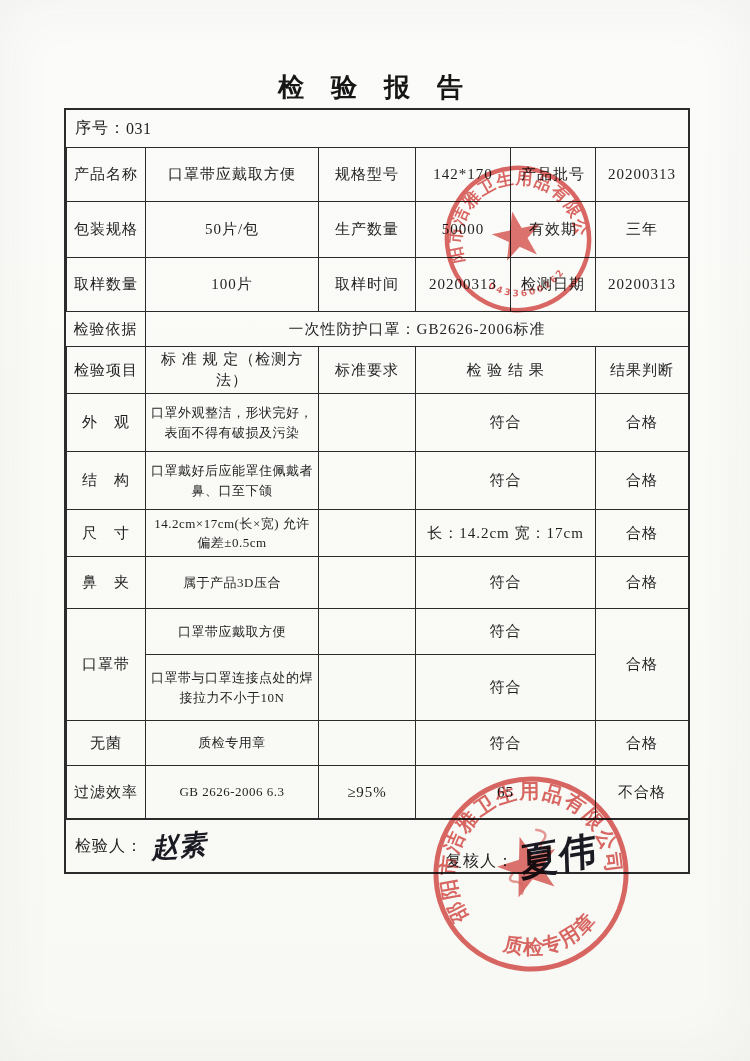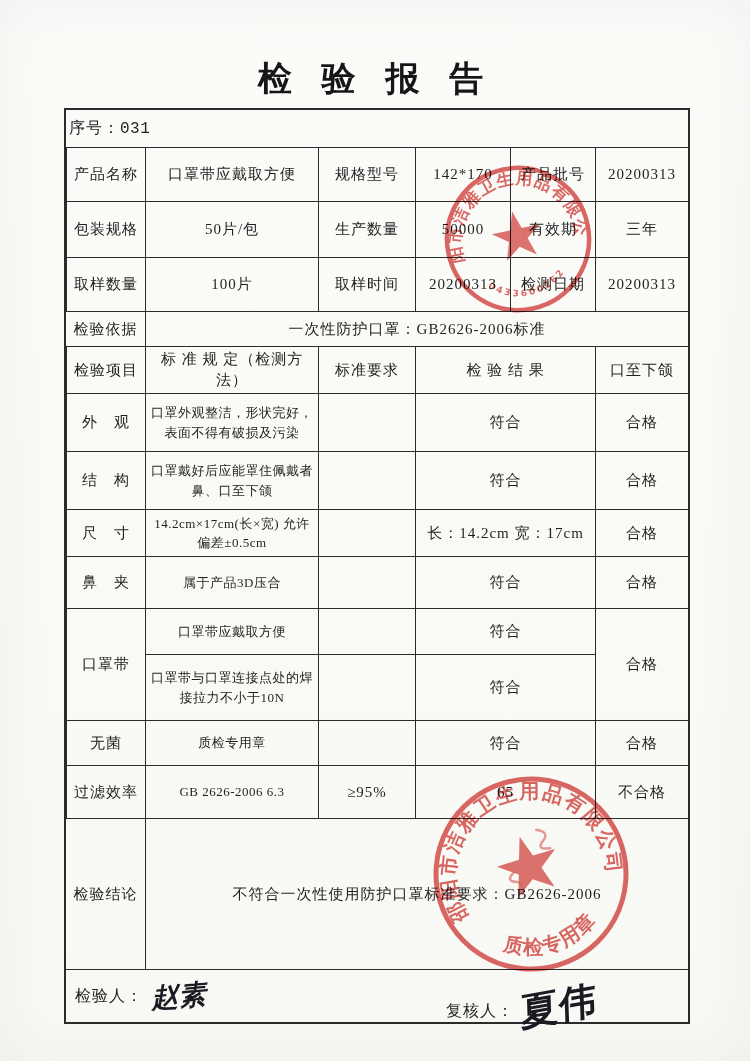--- a/index.html
+++ b/index.html
@@ -9,43 +9,43 @@
     font-family:"Liberation Serif","DejaVu Serif",serif;
     color:#1f1f1f;
     position:relative; overflow:hidden;
   }
   .sheet {
     position:absolute; inset:0;
     background:linear-gradient(180deg,#fbfbf9 0%,#f8f8f4 100%);
     box-shadow: inset 0 0 60px rgba(60,60,50,0.05);
   }
   .title {
-    position:absolute; top:56px; left:0; width:100%;
+    position:absolute; top:70px; left:0; width:100%;
     text-align:center; margin:0;
     font-family:"DejaVu Sans","Liberation Sans",sans-serif;
-    font-size:34px; font-weight:bold; letter-spacing:9px; color:#161616;
+    font-size:26px; font-weight:bold; letter-spacing:9px; color:#161616;
   }
   .doc-table {
     position:absolute; left:64px; top:108px; width:622px;
     border:2.5px solid #2b2b2b;
     background:transparent;
   }
   
   .lrow { display:flex; align-items:stretch; font-size:15px; }
   .lrow .labelcell {
     width:79px; flex:0 0 79px; border-right:1px solid #2b2b2b;
     display:flex; align-items:center; justify-content:center;
     letter-spacing:1px;
   }
   .lrow .valuecell {
     flex:1; display:flex; align-items:center; justify-content:center;
     letter-spacing:1px;
   }
   .row-meta { height:37px; font-size:16px; }
-  .row-meta .mcell { display:flex; align-items:center; padding-left:3px; letter-spacing:1px;font-family:Liberation Mono, monospace; }
+  .row-meta .mcell { display:flex; align-items:center; padding-left:9px; letter-spacing:1px; }
   .row-meta .m-left { width:283px; flex:0 0 283px; }
   .row-meta .m-right { flex:1; border-left:1px solid #2b2b2b; }
   .row-basis { height:34px; }
   .row-conclusion { height:150px; font-size:15px; }
   .row-footer {
     height:52px; display:flex; align-items:center; position:relative;
     padding-left:9px; font-size:16px; letter-spacing:1px;
     border-top:1px solid #2b2b2b;
   }
   .reviewer-group { position:absolute; left:380px; top:0; height:100%; display:flex; align-items:flex-end; }
@@ -138,21 +138,21 @@
           <col style="width:97px">
           <col style="width:180px">
           <col style="width:93px">
         </colgroup>
       <tbody>
           <tr style="height:40px">
         <td class="hdr">检验项目</td>
         <td class="hdr">标 准 规 定（检测方法）</td>
         <td class="hdr">标准要求</td>
         <td class="hdr">检 验 结 果</td>
-        <td class="hdr">口至下颌</td>
+        <td class="hdr">结果判断</td>
       </tr>
       <tr style="height:58px">
         <td>外　观</td>
         <td class="std">口罩外观整洁，形状完好，表面不得有破损及污染</td>
         <td></td>
         <td>符合</td>
         <td>合格</td>
       </tr>
       <tr style="height:58px">
         <td>结　构</td>
@@ -197,24 +197,20 @@
       <tr style="height:53px">
         <td>过滤效率</td>
         <td class="std">GB 2626-2006 6.3</td>
         <td>≥95%</td>
         <td class="value-num">65</td>
         <td>不合格</td>
       </tr>
     </tbody>
       </table>
 
-    <div class="lrow row-conclusion">
-      <div class="labelcell">检验结论</div>
-      <div class="valuecell">不符合一次性使用防护口罩标准要求：GB2626-2006</div>
-    </div>
 
     <div class="row-footer">
       <span>检验人：</span>
       <span class="sig sig-inspector">赵素</span>
       <span class="reviewer-group">
         <span>复核人：</span>
         <span class="sig sig-reviewer">夏伟</span>
       </span>
     </div>
 

